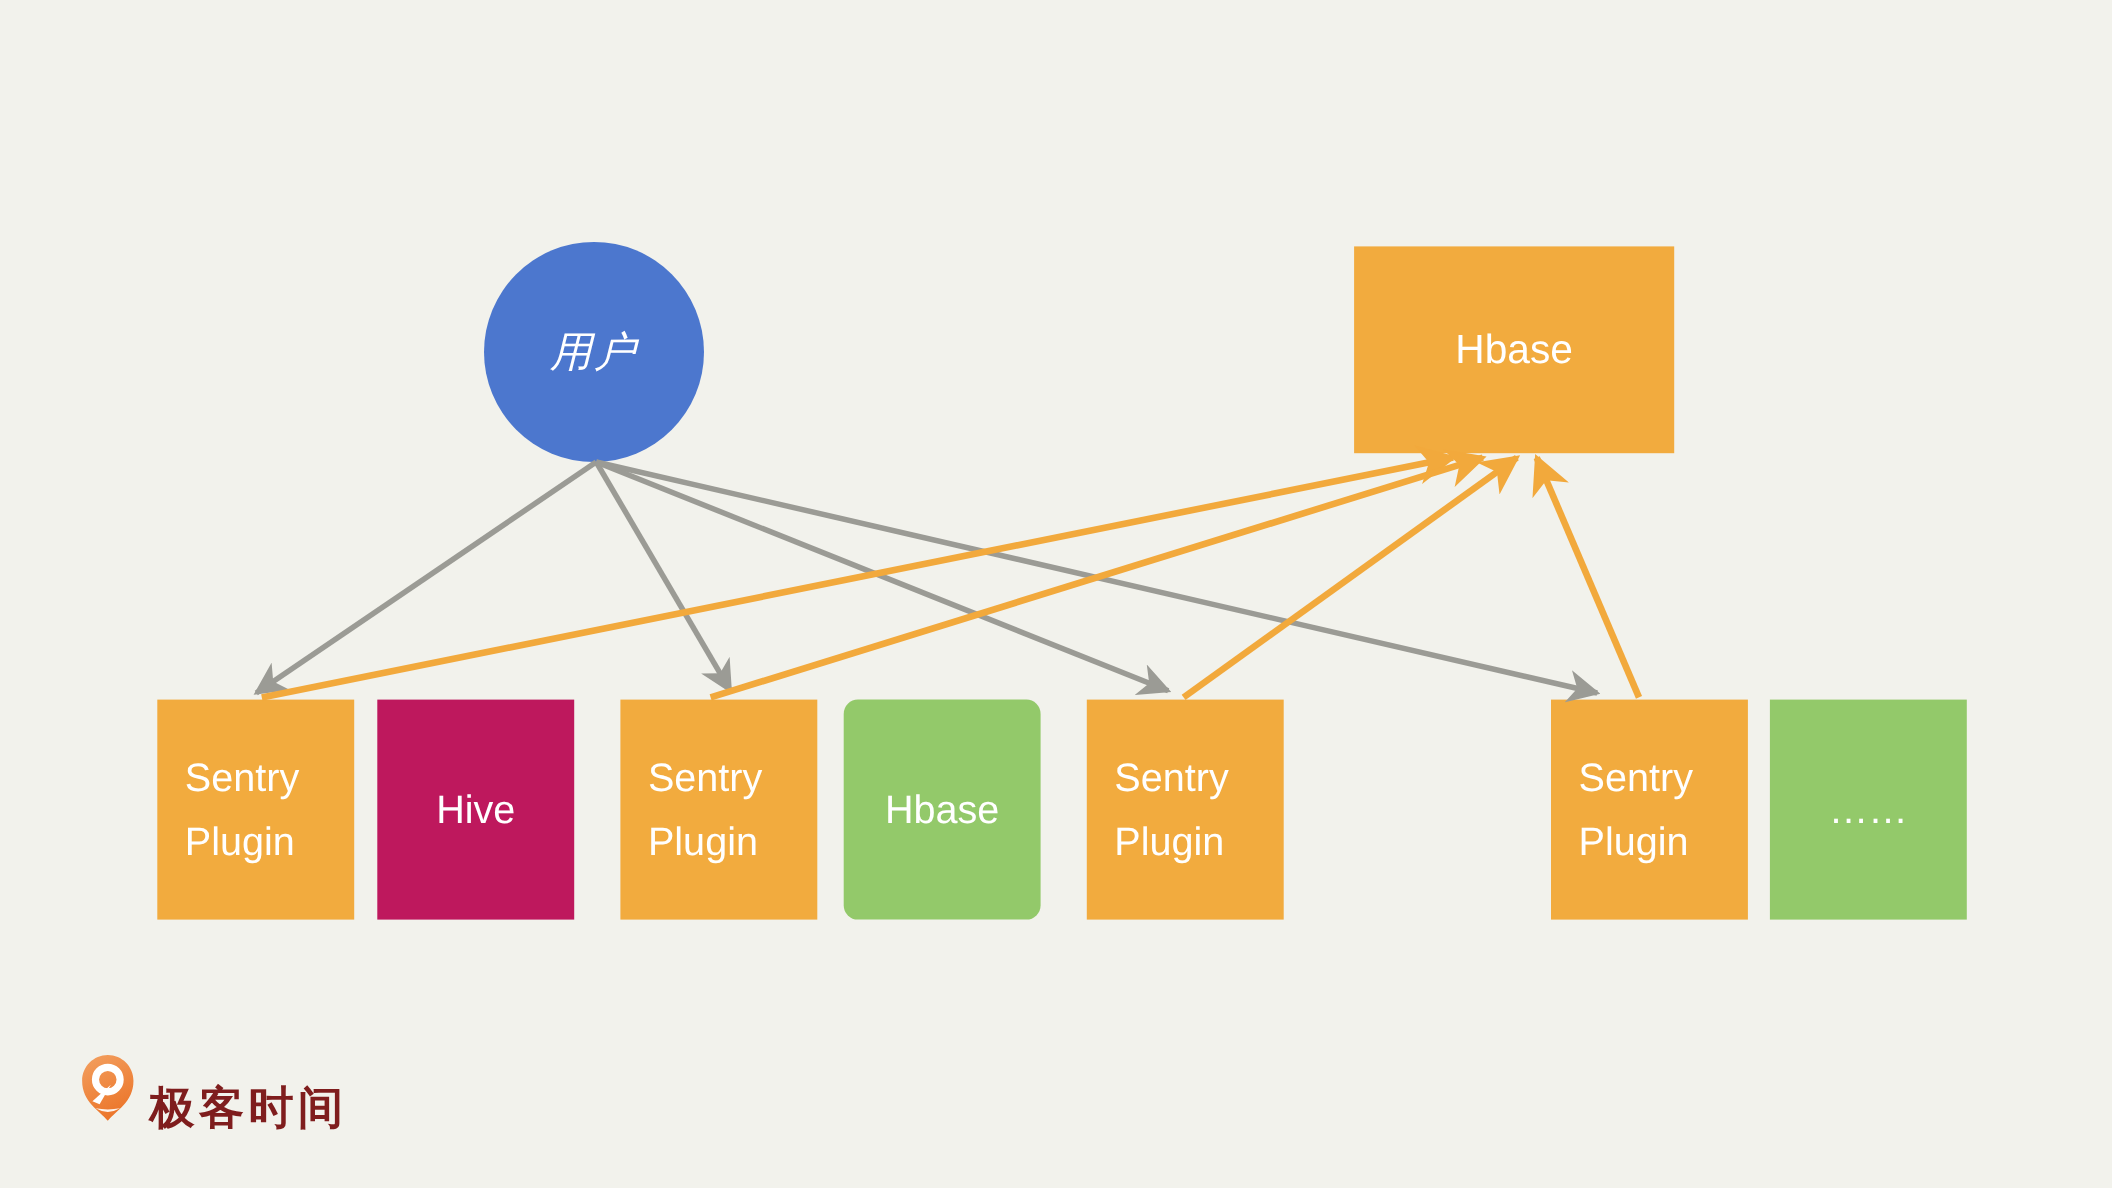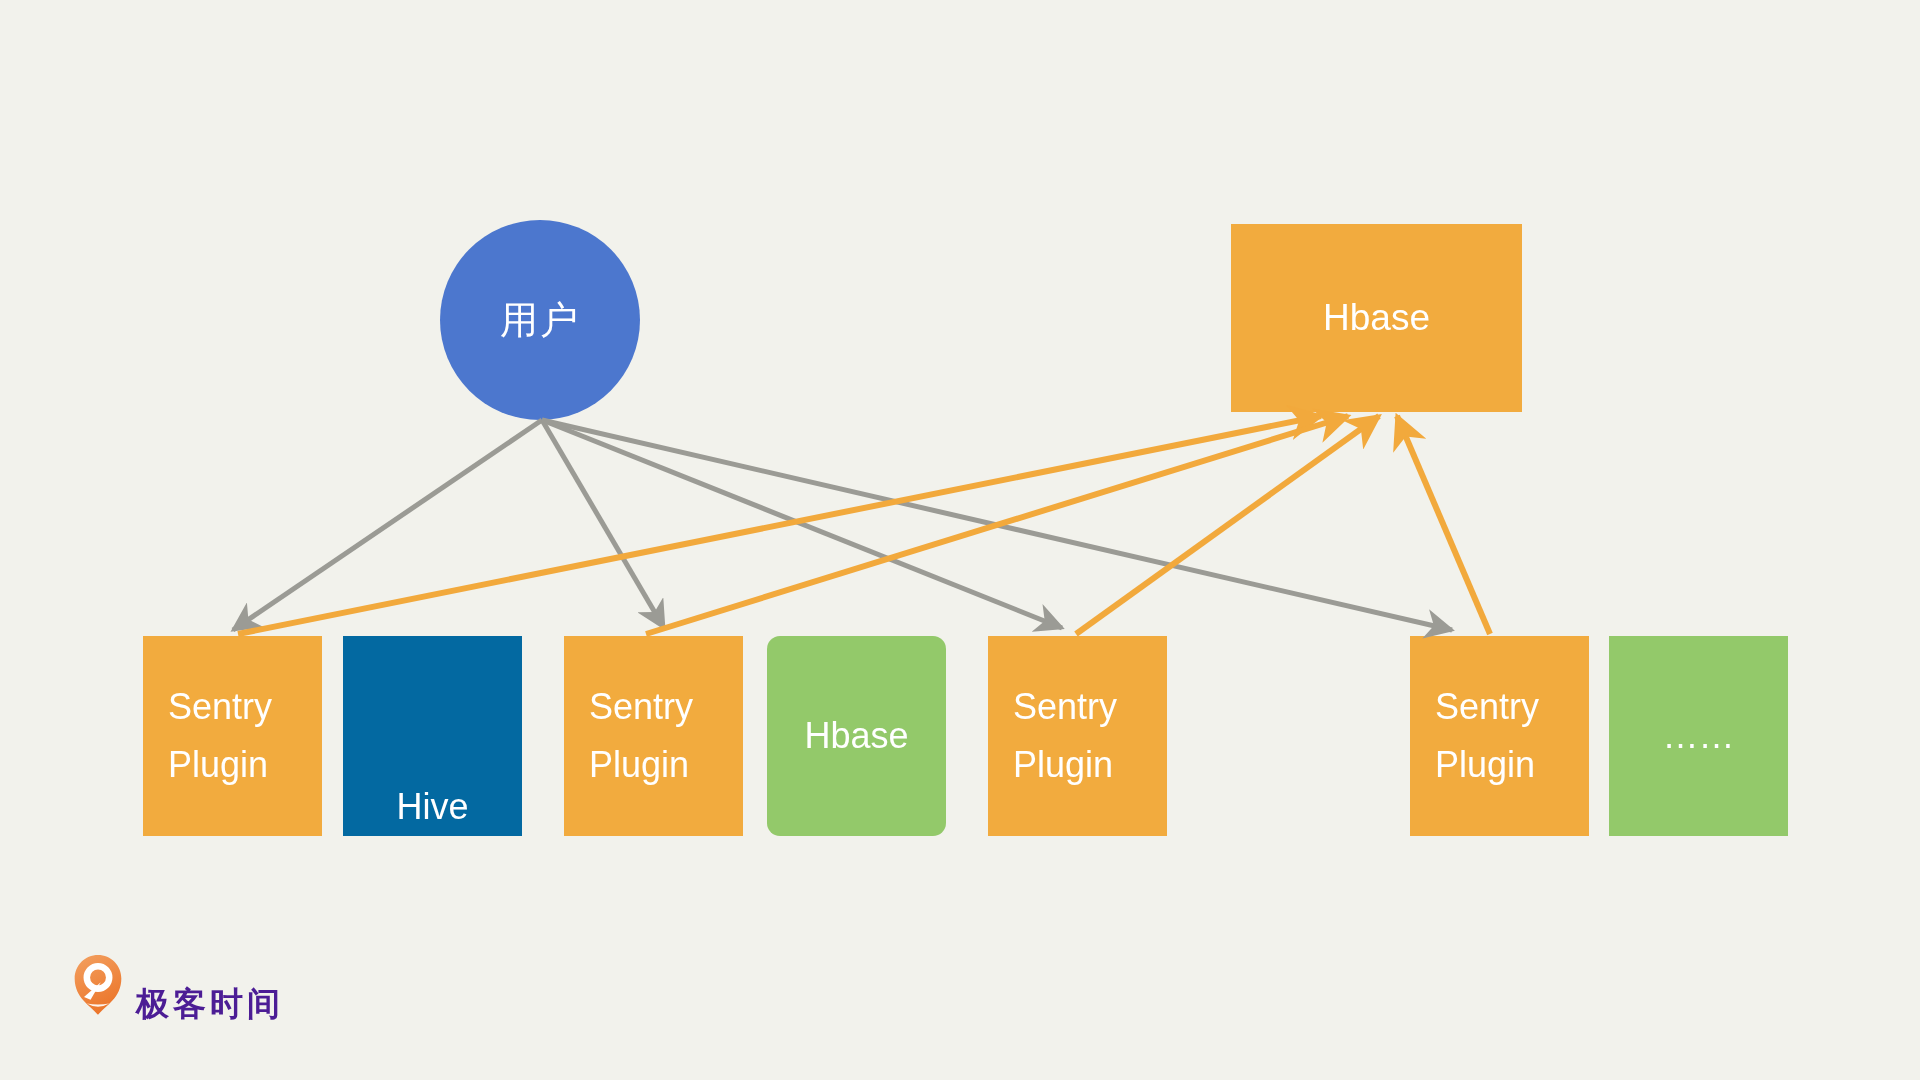--- a/index.html
+++ b/index.html
@@ -71,23 +71,23 @@
     align-items: center;
     z-index: 2;
   }
   .logo-icon {
     width: 56px;
     height: 66px;
     flex: 0 0 auto;
   }
   .logo-text {
     margin-left: 10px;
-    font-size: 33px;
+    font-size: 41px;
     font-weight: 600;
-    color: #4c1d95;
+    color: #7f1d1d;
     letter-spacing: 4px;
     line-height: 1;
     margin-top: 39px;
   }
 </style>
 </head>
 <body>
 
 <div class="stage">
 
@@ -103,32 +103,32 @@
       <line x1="542" y1="420" x2="233" y2="630" stroke="#9B9B95" stroke-width="5" marker-end="url(#arrow-gray)"></line>
       <line x1="542" y1="420" x2="664" y2="628" stroke="#9B9B95" stroke-width="5" marker-end="url(#arrow-gray)"></line>
       <line x1="542" y1="420" x2="1062" y2="628" stroke="#9B9B95" stroke-width="5" marker-end="url(#arrow-gray)"></line>
       <line x1="542" y1="420" x2="1452" y2="630" stroke="#9B9B95" stroke-width="5" marker-end="url(#arrow-gray)"></line>
       <line x1="238" y1="634" x2="1321" y2="416" stroke="#F2A93C" stroke-width="6" marker-end="url(#arrow-orange)"></line>
       <line x1="646" y1="634" x2="1348" y2="416" stroke="#F2A93C" stroke-width="6" marker-end="url(#arrow-orange)"></line>
       <line x1="1076" y1="634" x2="1379" y2="416" stroke="#F2A93C" stroke-width="6" marker-end="url(#arrow-orange)"></line>
       <line x1="1490" y1="634" x2="1397" y2="416" stroke="#F2A93C" stroke-width="6" marker-end="url(#arrow-orange)"></line>
     </svg>
 
-  <div class="node user-circle" style="background: rgb(76, 119, 206);">
+  <div class="node user-circle" style="background: rgb(76, 119, 206); font-style: italic;">
     <span>用户</span>
   </div>
 
   <div class="node sentry-box" style="background: rgb(242, 171, 62);">
     <span>Hbase</span>
   </div>
 
   <div class="node bottom-box plugin" style="left: 143px; background: rgb(242, 171, 62);">
     <span>Sentry Plugin</span>
   </div>
-  <div class="node bottom-box" style="left: 343px; background: #0369a1; align-items: flex-end;">
+  <div class="node bottom-box" style="left: 343px; background: #be185d;">
     <span>Hive</span>
   </div>
   <div class="node bottom-box plugin" style="left: 564px; background: rgb(242, 171, 62);">
     <span>Sentry Plugin</span>
   </div>
   <div class="node bottom-box" style="left: 767px; background: rgb(147, 201, 106); border-radius: 13px;">
     <span>Hbase</span>
   </div>
   <div class="node bottom-box plugin" style="left: 988px; background: rgb(242, 171, 62);">
     <span>Sentry Plugin</span>

